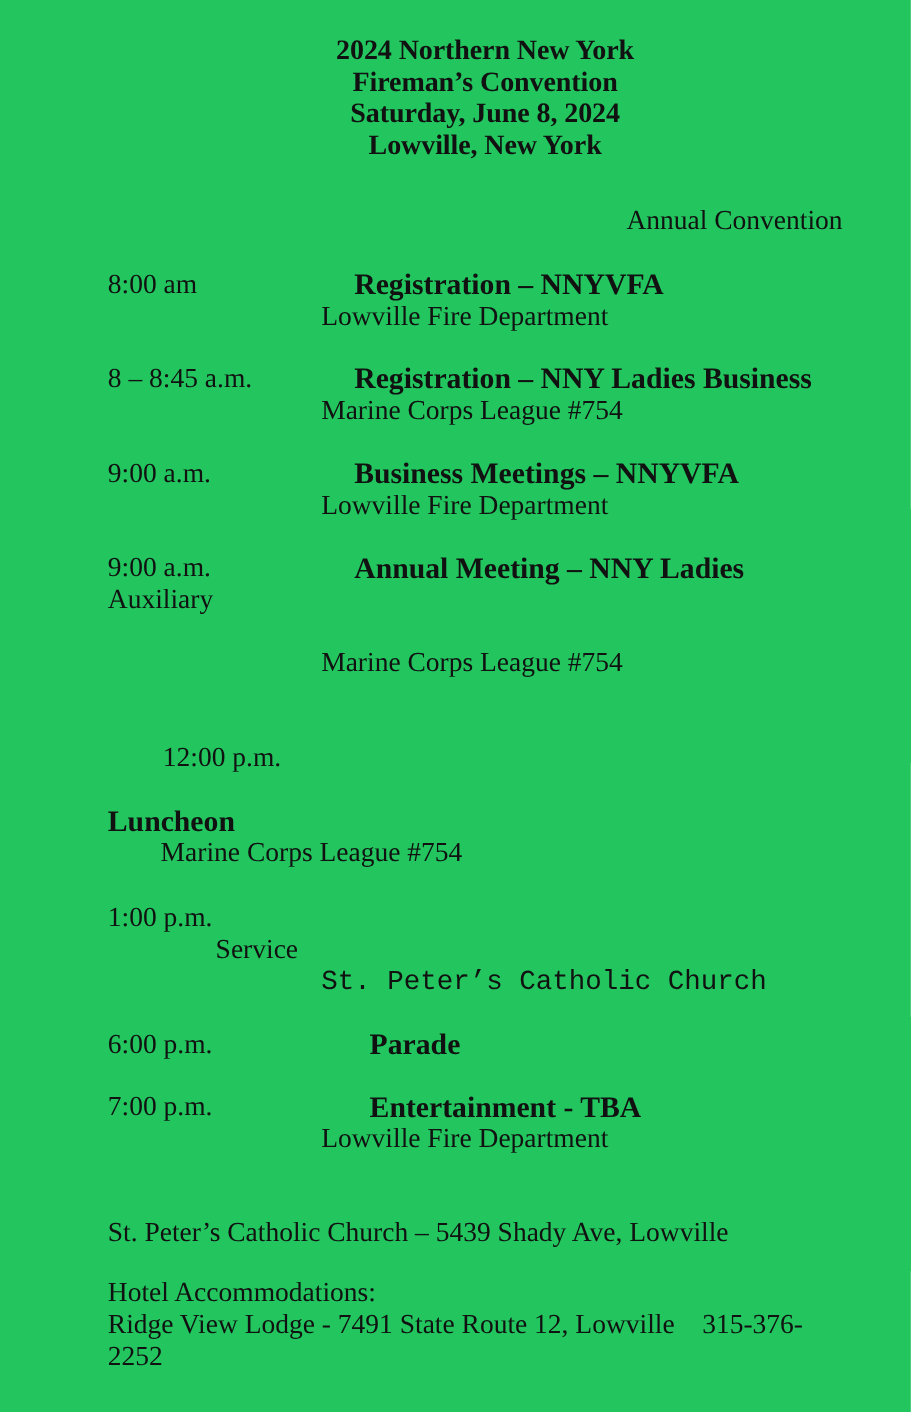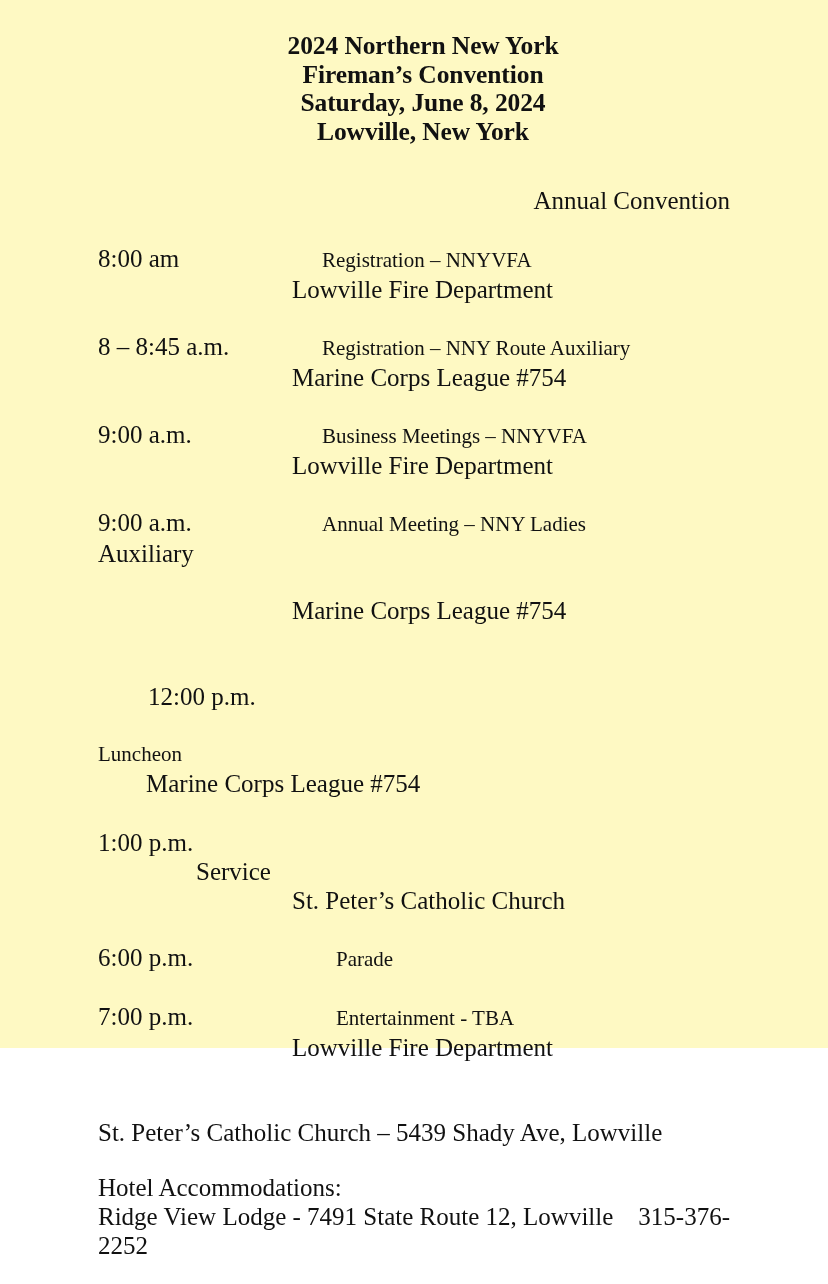--- a/index.html
+++ b/index.html
@@ -10,24 +10,24 @@
   body {
     width: 828px;
     height: 1284px;
     font-family: "Liberation Serif", "DejaVu Serif", serif;
     color: #111111;
     overflow: hidden;
   }
   .page {
     position: relative;
     width: 828px;
-    height: 1048px;
-    background: #fef9c3;
+    height: 1284px;
+    background: #22c55e;
     box-sizing: border-box;
-    padding: 28px 80px 0 98px;
+    padding: 28px 44px 0 98px;
   }
 
   
   .title-block {
     text-align: center;
     font-weight: bold;
     font-size: 25.5px;
     line-height: 28.6px;
     letter-spacing: -0.1px;
     margin: 0 0 0 0;
@@ -51,36 +51,38 @@
   }
   .entry {
     position: relative;
     margin-bottom: 28px;
   }
   .entry .row {
     position: relative;
     font-size: 25px;
     line-height: 29px;
     white-space: pre;
+    align-items: flex-end;
   }
   
   .row-lead {
     display: flex;
     align-items: baseline;
   }
   .time {
     flex: 0 0 auto;
     font-size: 25px;
     line-height: 29px;
     white-space: pre;
   }
   .event {
-    font-size: 21px;
-    line-height: 29px;
-    white-space: pre;
+    font-size: 27px;
+    line-height: 29px;
+    white-space: pre;
+    font-weight: bold;
   }
   .venue {
     font-size: 25px;
     line-height: 29px;
     white-space: pre;
   }
   .cont {
     font-size: 25px;
     line-height: 29px;
     white-space: pre;
@@ -122,21 +124,21 @@
       <div class="row row-lead">
         <span class="time" style="width:224px;">8:00 am</span>
         <span class="event">Registration – NNYVFA</span>
       </div>
       <div class="venue" style="padding-left:194px;">Lowville Fire Department</div>
     </div>
 
     <div class="entry">
       <div class="row row-lead">
         <span class="time" style="width:224px;">8 – 8:45 a.m.</span>
-        <span class="event">Registration – NNY Route Auxiliary</span>
+        <span class="event">Registration – NNY Ladies Business</span>
       </div>
       <div class="venue" style="padding-left:194px;">Marine Corps League #754</div>
     </div>
 
     <div class="entry">
       <div class="row row-lead">
         <span class="time" style="width:224px;">9:00 a.m.</span>
         <span class="event">Business Meetings – NNYVFA</span>
       </div>
       <div class="venue" style="padding-left:194px;">Lowville Fire Department</div>
@@ -157,21 +159,21 @@
       </div>
       <div class="event">Luncheon</div>
       <div class="venue" style="padding-left:48px;">Marine Corps League #754</div>
     </div>
 
     <div class="entry">
       <div class="row row-lead">
         <span class="time" style="width:238px;">1:00 p.m.</span>
       </div>
       <div class="cont" style="padding-left:98px;">Service</div>
-      <div class="venue" style="padding-left:194px;">St. Peter’s Catholic Church</div>
+      <div class="venue" style="padding-left:194px;font-family:Liberation Mono, monospace;">St. Peter’s Catholic Church</div>
     </div>
 
     <div class="entry">
       <div class="row row-lead">
         <span class="time" style="width:238px;">6:00 p.m.</span>
         <span class="event">Parade</span>
       </div>
     </div>
 
     <div class="entry" style="margin-bottom:16px;">

